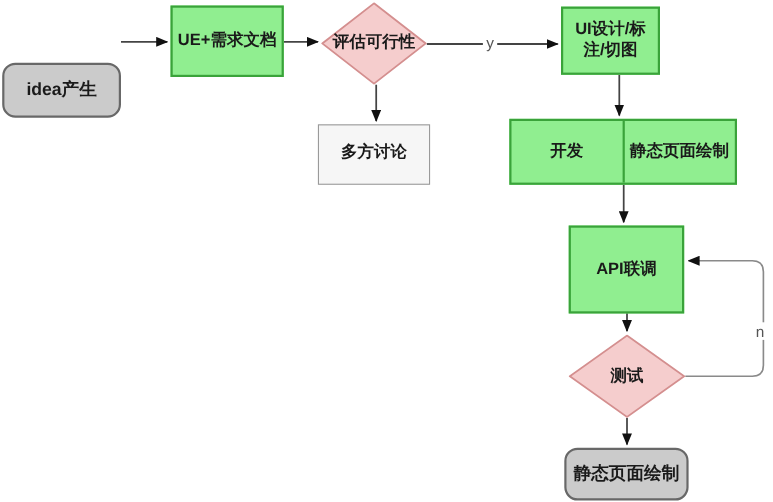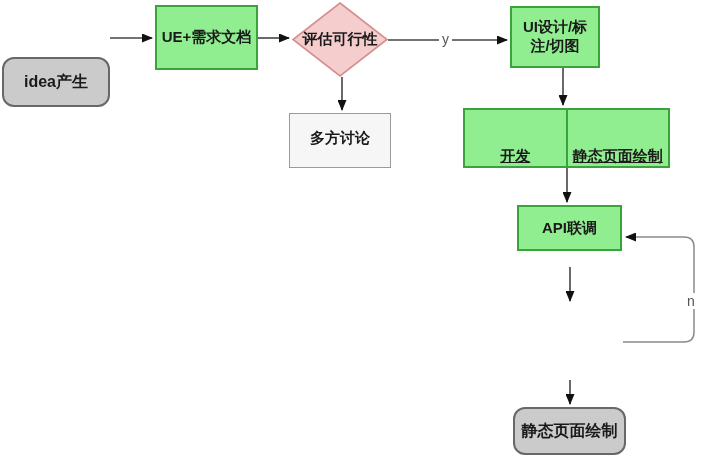--- a/index.html
+++ b/index.html
@@ -21,21 +21,21 @@
   }
   .process{background:#90ee90;border:2px solid #3aa33a;}
   .terminal{background:#cbcbcb;border:2px solid #686868;border-radius:12px;font-size:16px;}
   .note{background:#f6f6f6;border:1px solid #9a9a9a;font-family:Liberation Mono, monospace;}
   .diamond{background:transparent;border:none;}
   .diamond svg{position:absolute;left:0;top:0;}
   .diamond .lbl{position:relative;z-index:1;}
   .split{padding:0;}
   .split .cell{
     flex:1;height:100%;
-    display:flex;align-items:flex-end;justify-content:center;text-decoration:underline;
+    display:flex;align-items:center;justify-content:center;
   }
   .split .divider{width:2px;height:100%;background:#3aa33a;}
   .wrap2{padding:0 6px;word-break:break-all;}
   .edge-label{
     position:absolute;z-index:3;
     background:#ffffff;color:#555555;
     font-size:14px;line-height:1;
     padding:1px 3px;
   }
 </style>
@@ -87,24 +87,30 @@
   <div class="node process split" style="left:463px;top:108px;width:207px;height:60px;">
     <div class="cell">
       <span>开发</span>
     </div>
     <div class="divider"></div>
     <div class="cell">
       <span>静态页面绘制</span>
     </div>
   </div>
 
-  <div class="node process" style="left:517px;top:205px;width:105px;height:46px;">
+  <div class="node process" style="left:517px;top:205px;width:105px;height:80px;">
     <span>API联调</span>
   </div>
 
+  <div class="node diamond" style="left:517px;top:304px;width:106px;height:76px;">
+    <svg width="106" height="76" viewBox="0 0 106 76">
+      <polygon points="53,1 105,38 53,75 1,38" fill="#f5cdcd" stroke="#d48f8f" stroke-width="1.6"></polygon>
+    </svg>
+    <span class="lbl">测试</span>
+  </div>
 
   <div class="node terminal" style="left:513px;top:407px;width:113px;height:48px;">
     <span>静态页面绘制</span>
   </div>
 
   <span class="edge-label" style="left:439px;top:31px;">y</span>
 
   <span class="edge-label" style="left:684px;top:293px;">n</span>
 
 </div>

